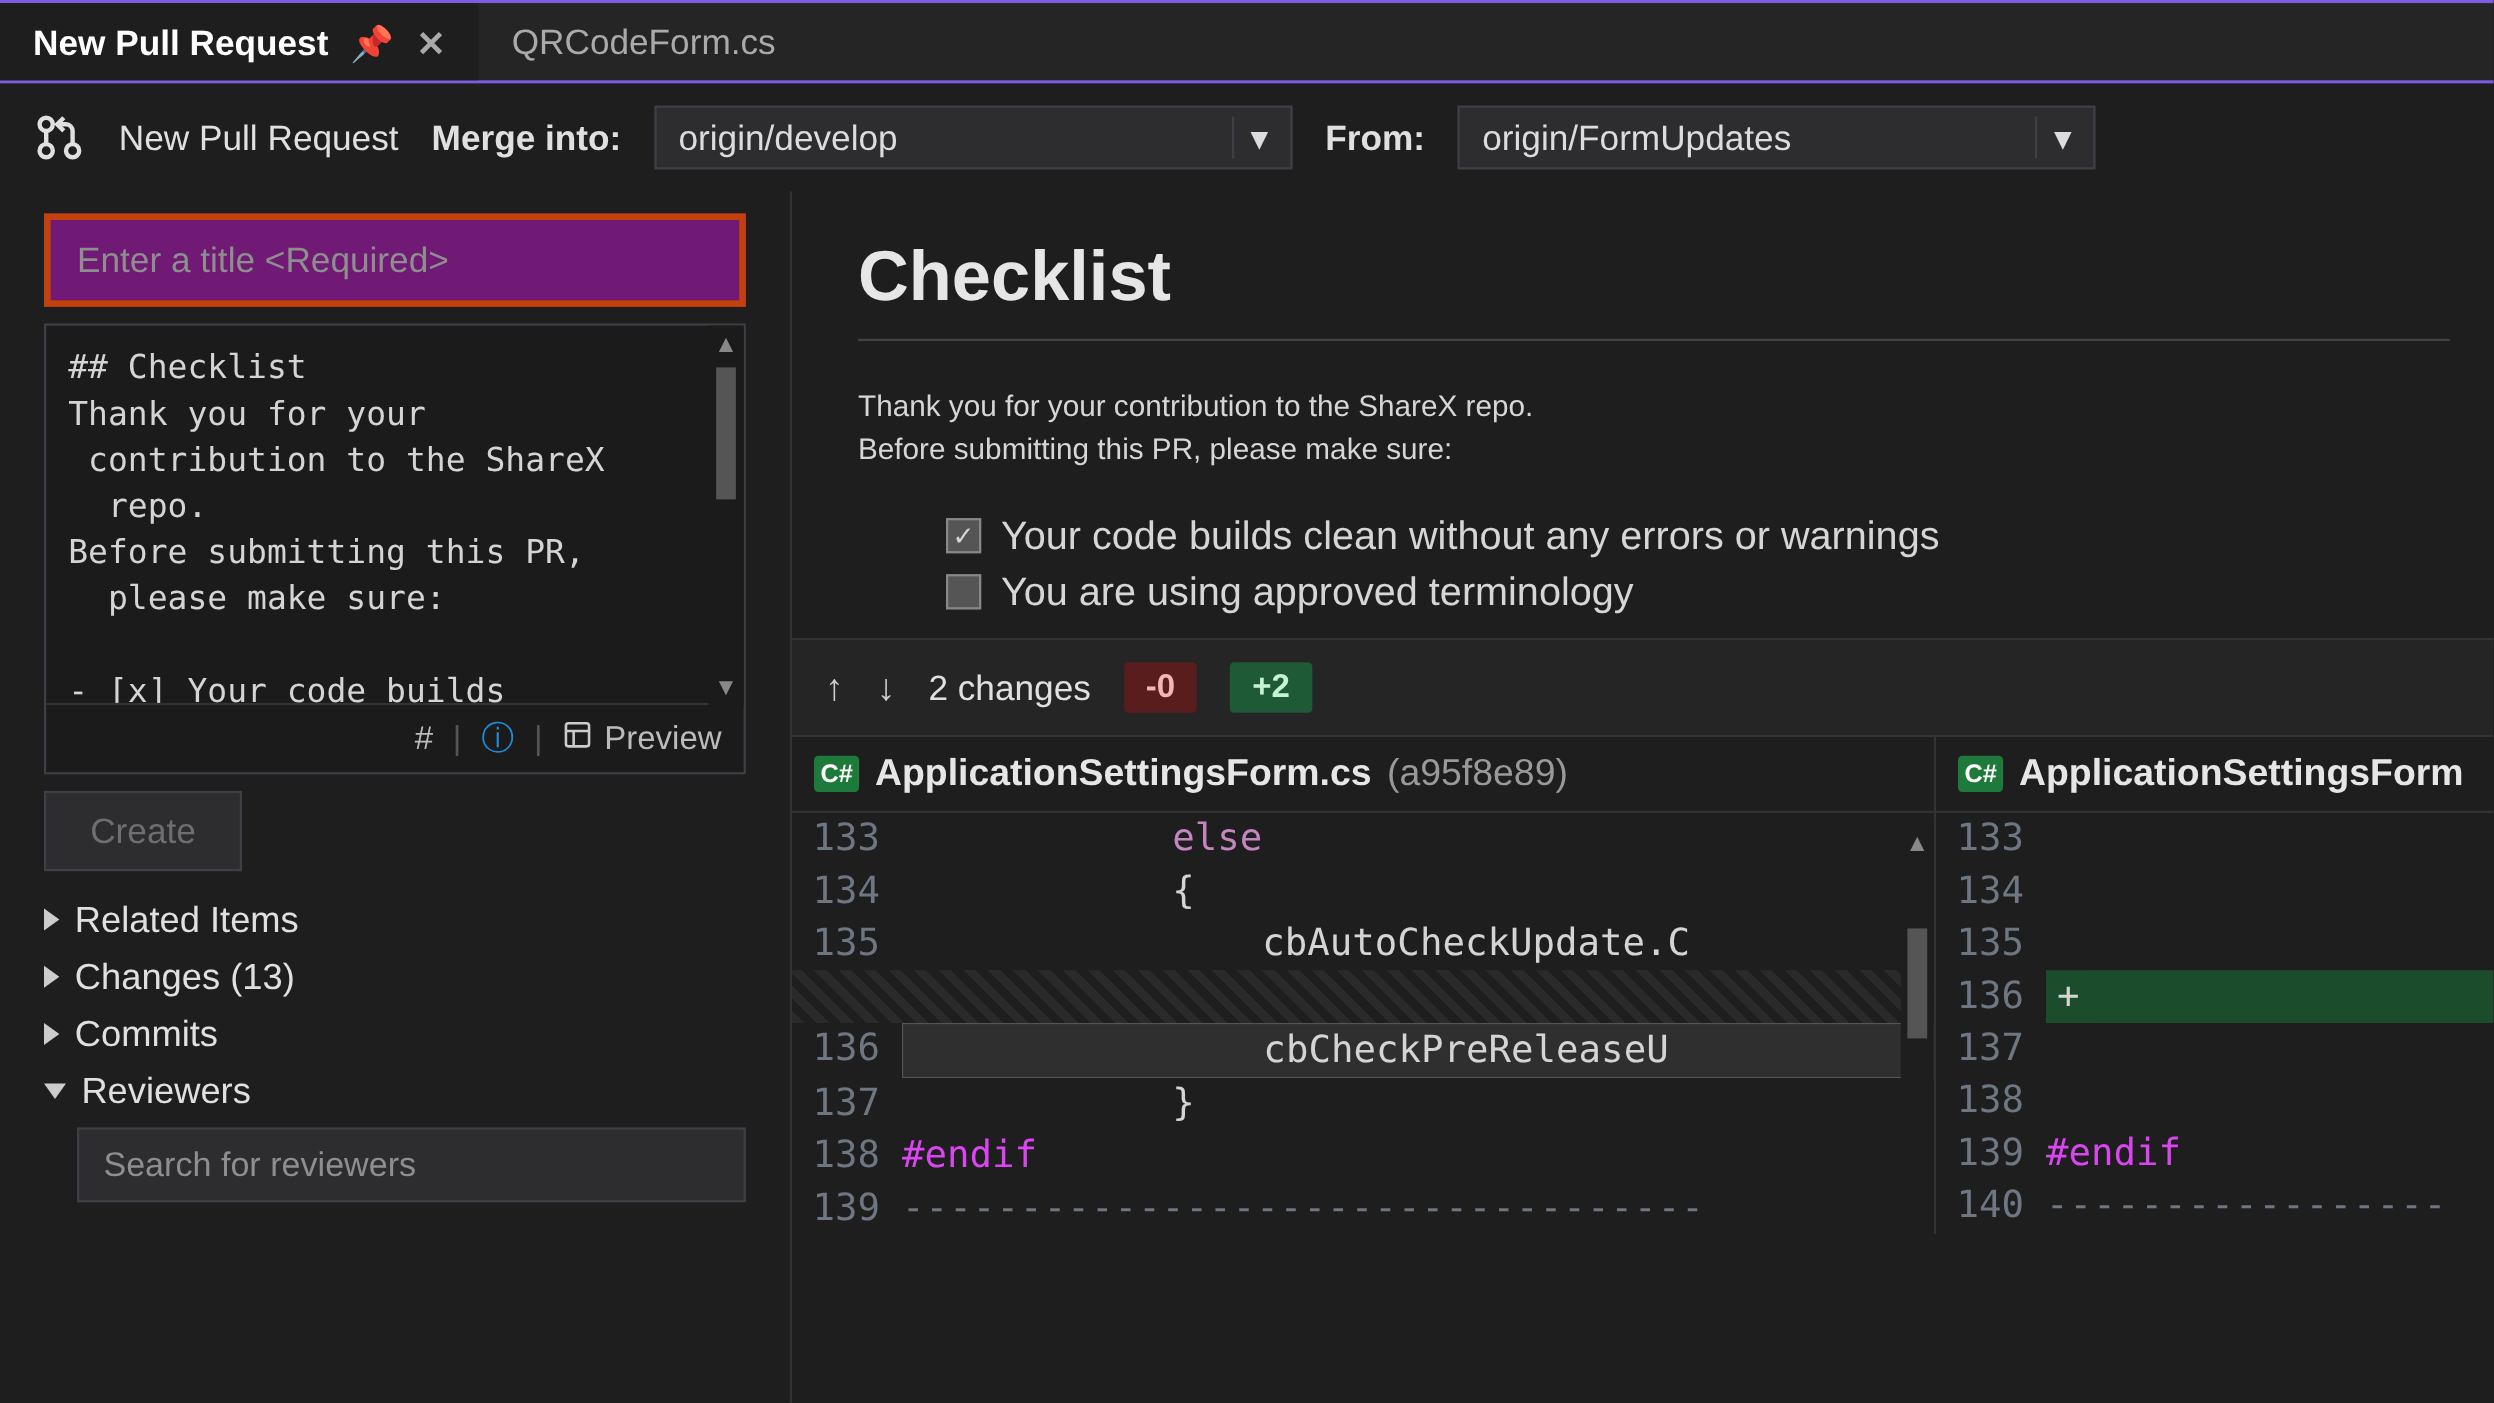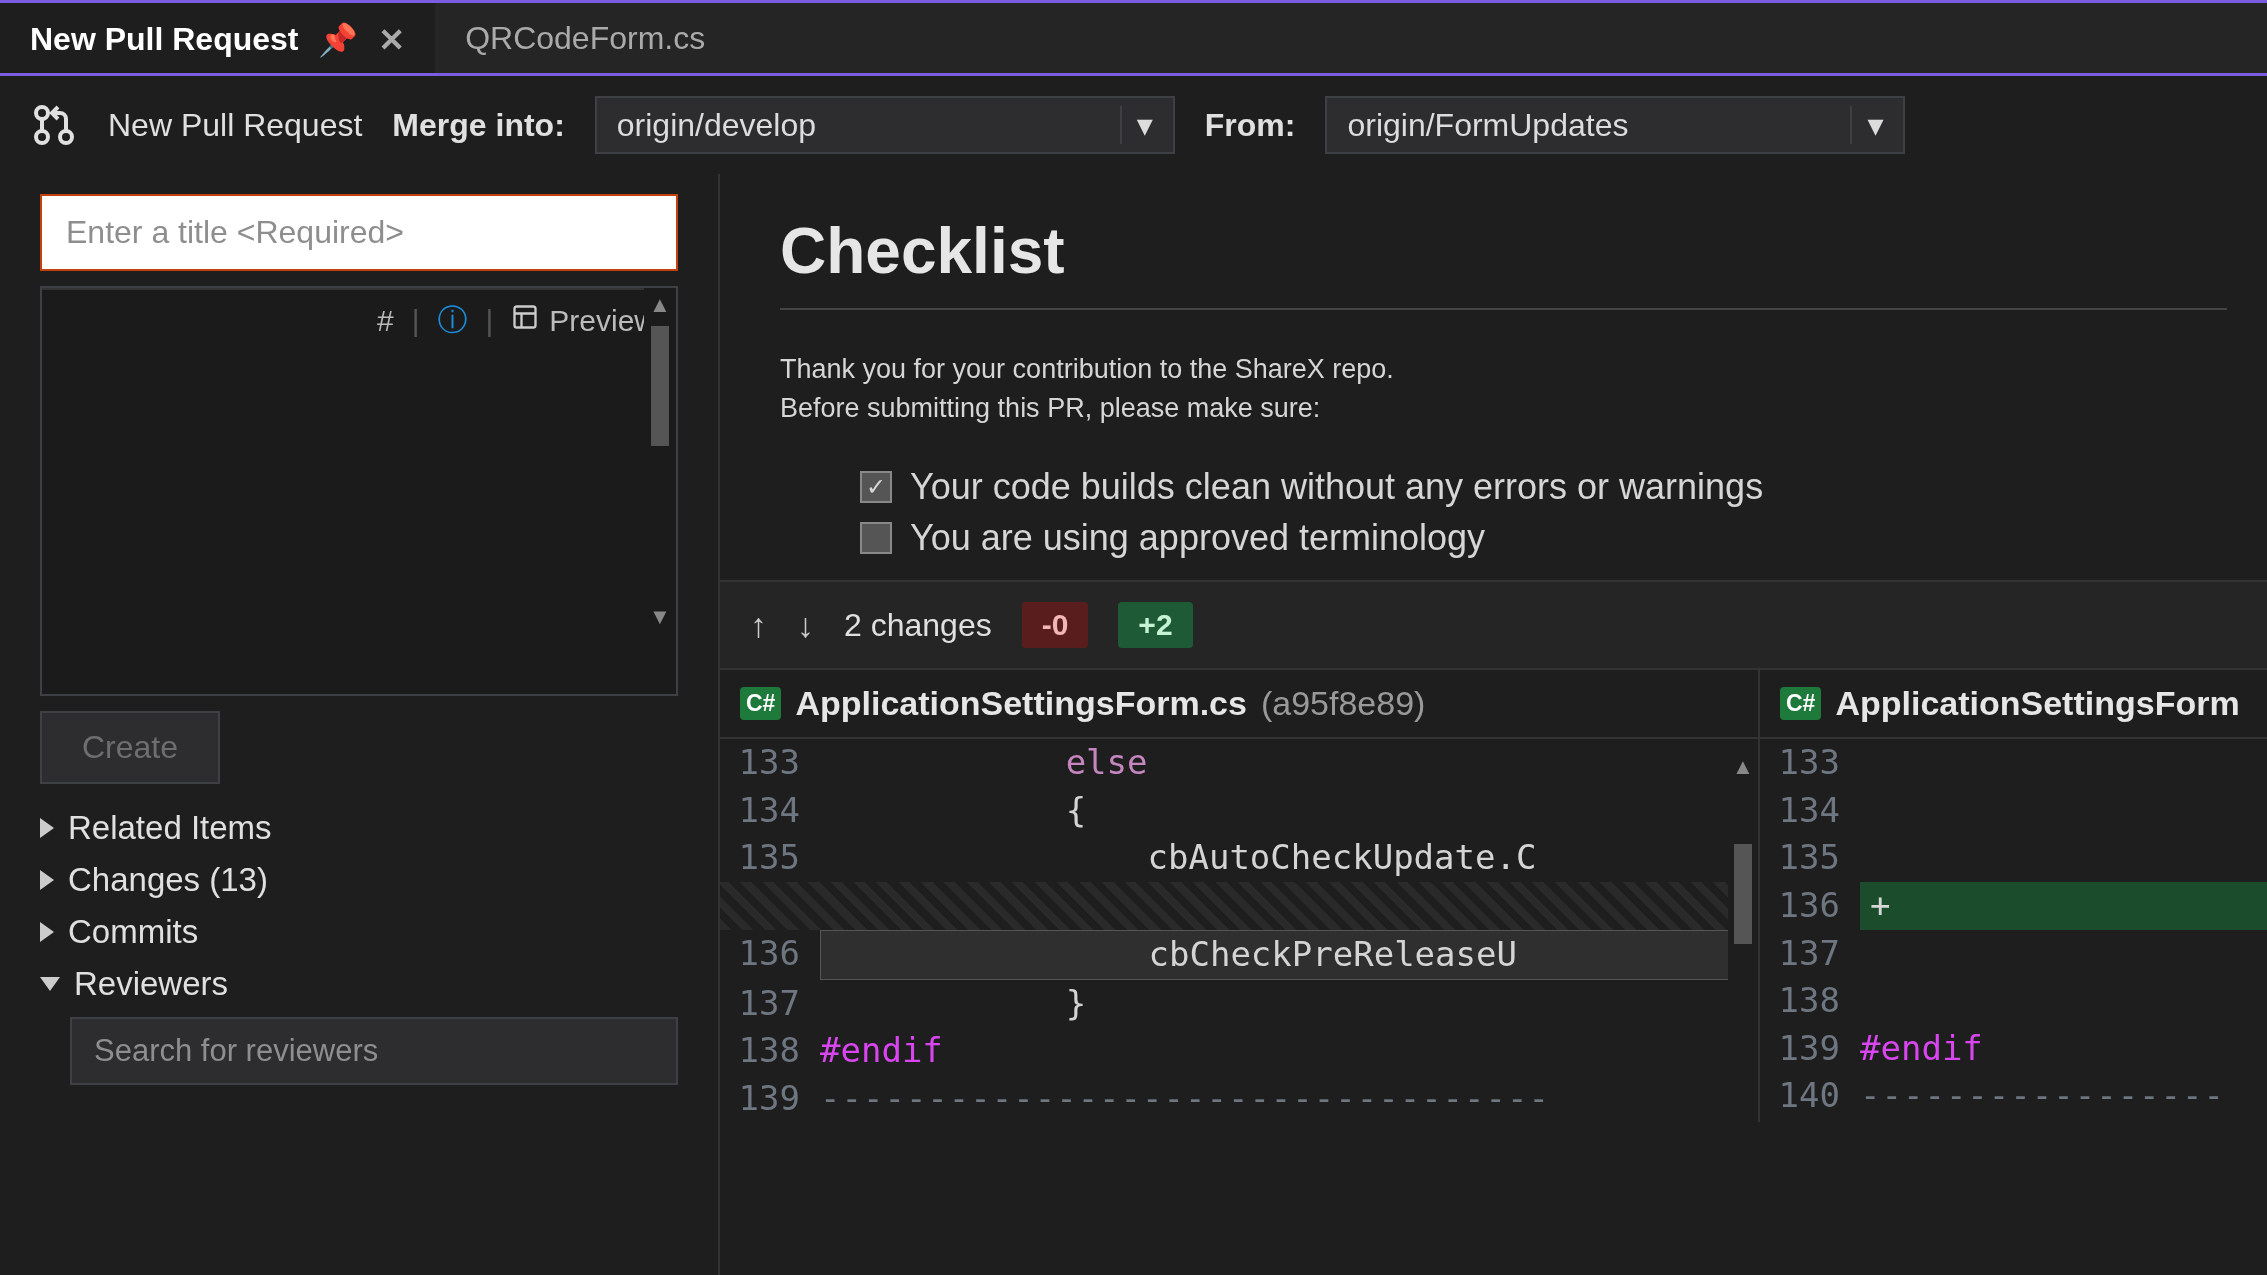--- a/index.html
+++ b/index.html
@@ -83,22 +83,22 @@
   }
   .left-pane {
     width: 720px;
     padding: 20px 40px;
     border-right: 2px solid #333;
     display: flex;
     flex-direction: column;
     gap: 15px;
   }
   .title-input {
-    border: 2px solid #c2410c;
-    background: #ffffff;
+    border: 6px solid #c2410c;
+    background: #701a75;
     padding: 18px 24px;
     font-size: 32px;
     color: #8e8e8e;
   }
   .desc-box {
     position: relative;
     border: 2px solid #3f3f46;
     background: #1b1b1c;
     height: 410px;
     display: flex;
@@ -376,20 +376,28 @@
     <span>origin/FormUpdates</span>
     <span class="caret">▾</span>
   </div>
 </div>
 
 <div class="main">
   <div class="left-pane">
     <div class="title-input">Enter a title &lt;Required&gt;</div>
 
     <div class="desc-box">
+      <div class="desc-text">## Checklist
+Thank you for your
+ contribution to the ShareX
+  repo.
+Before submitting this PR,
+  please make sure:
+
+- [x] Your code builds</div>
       <div class="desc-scrollbar">
         <div class="sarrow">▲</div>
         <div class="sthumb"></div>
         <div style="flex:1"></div>
         <div class="sarrow">▼</div>
       </div>
       <div class="desc-footer">
         <span>#</span>
         <span class="sep">|</span>
         <span class="info-circle">ⓘ</span>

